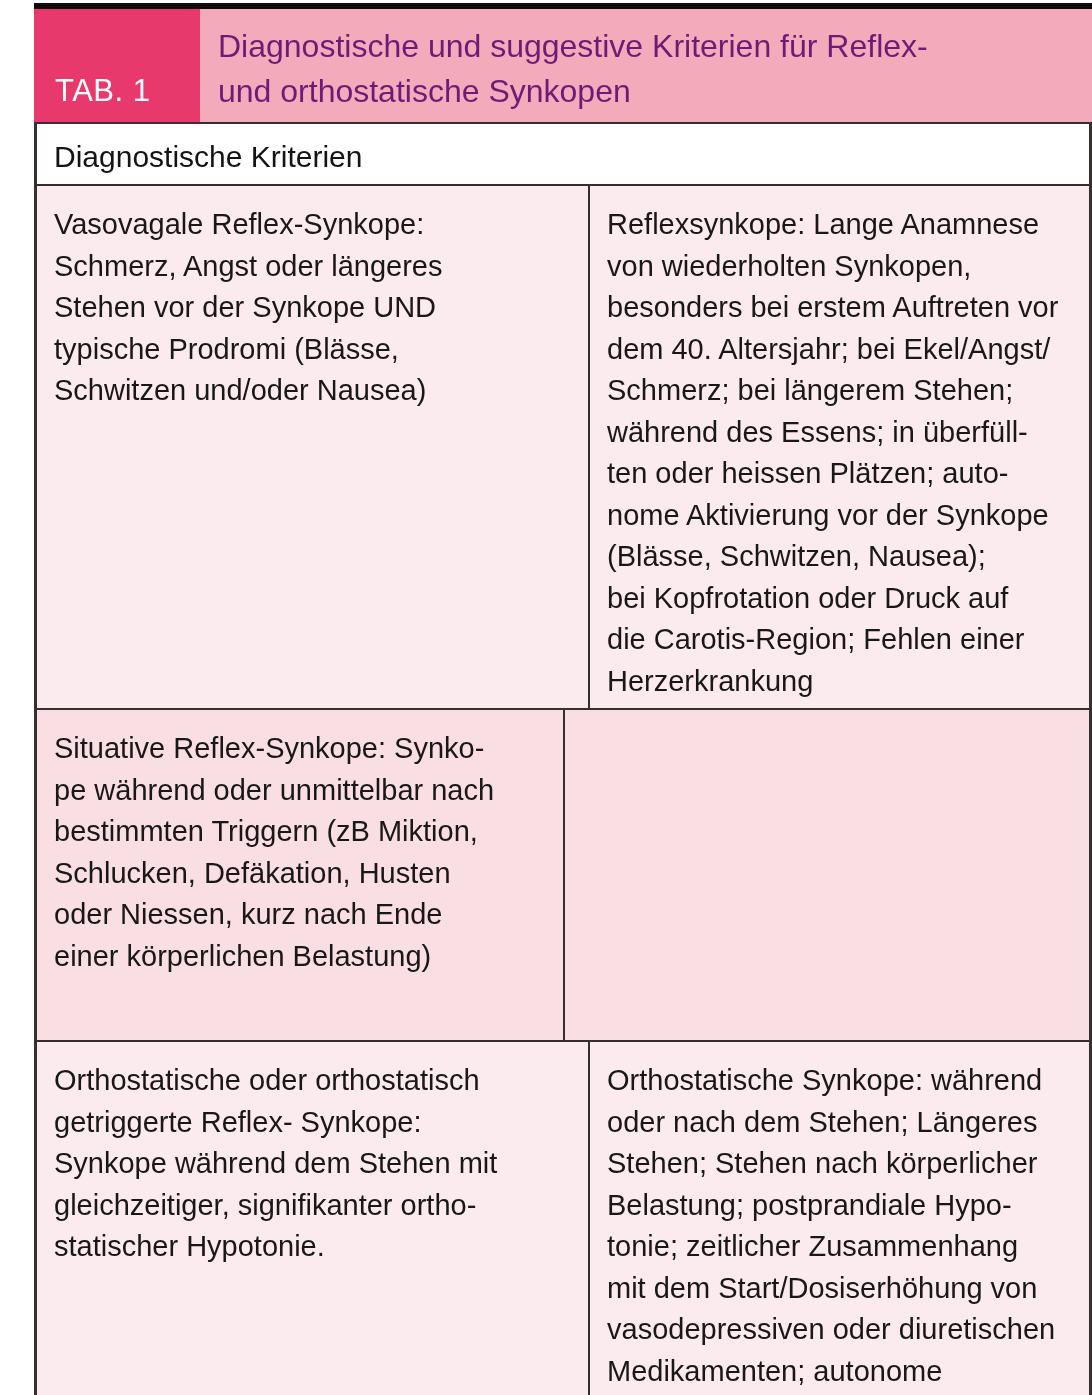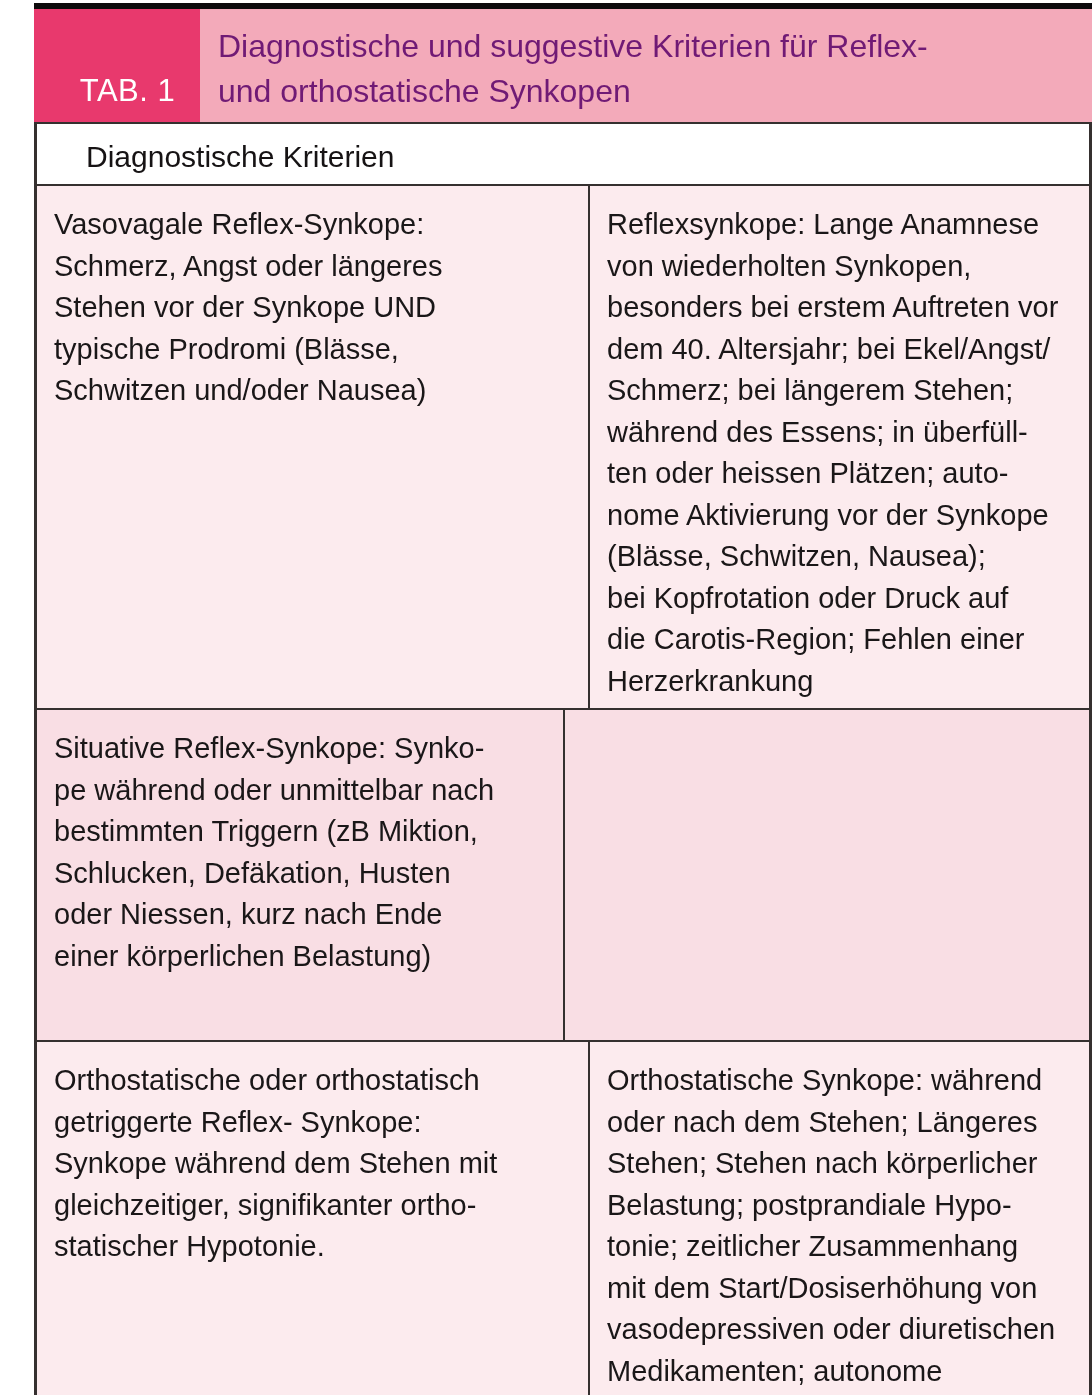--- a/index.html
+++ b/index.html
@@ -27,21 +27,20 @@
   .tag-badge {
     width: 166px;
     flex: 0 0 166px;
     background: #e8396d;
     color: #ffffff;
     font-size: 31px;
     letter-spacing: 0.5px;
     display: flex;
     align-items: flex-end;
     padding: 0 0 13px 21px;
-    justify-content: center;
   }
   .band-title {
     flex: 1;
     font-size: 32px;
     line-height: 45px;
     padding: 15px 10px 0 18px;
     color: #701a75;
     white-space: pre-line;
   }
   .grid {
@@ -54,21 +53,21 @@
     border-top: 2px solid #35302f;
   }
   .cell-left {
     width: 526px;
     flex: 0 0 526px;
   }
   .cell-right {
     flex: 1;
     border-left: 2px solid #35302f;
   }
-  .head-row { height: 62px; background: #ffffff; padding-left: 32px; }
+  .head-row { height: 62px; background: #ffffff; }
   .head-row .cell-left, .head-row .cell-right {
     display: flex;
     align-items: center;
     font-size: 30px;
     padding: 6px 0 0 17px;
   }
   .body-row .cell-left, .body-row .cell-right {
     font-size: 29px;
     line-height: 41.5px;
     padding: 18px 8px 0 17px;

